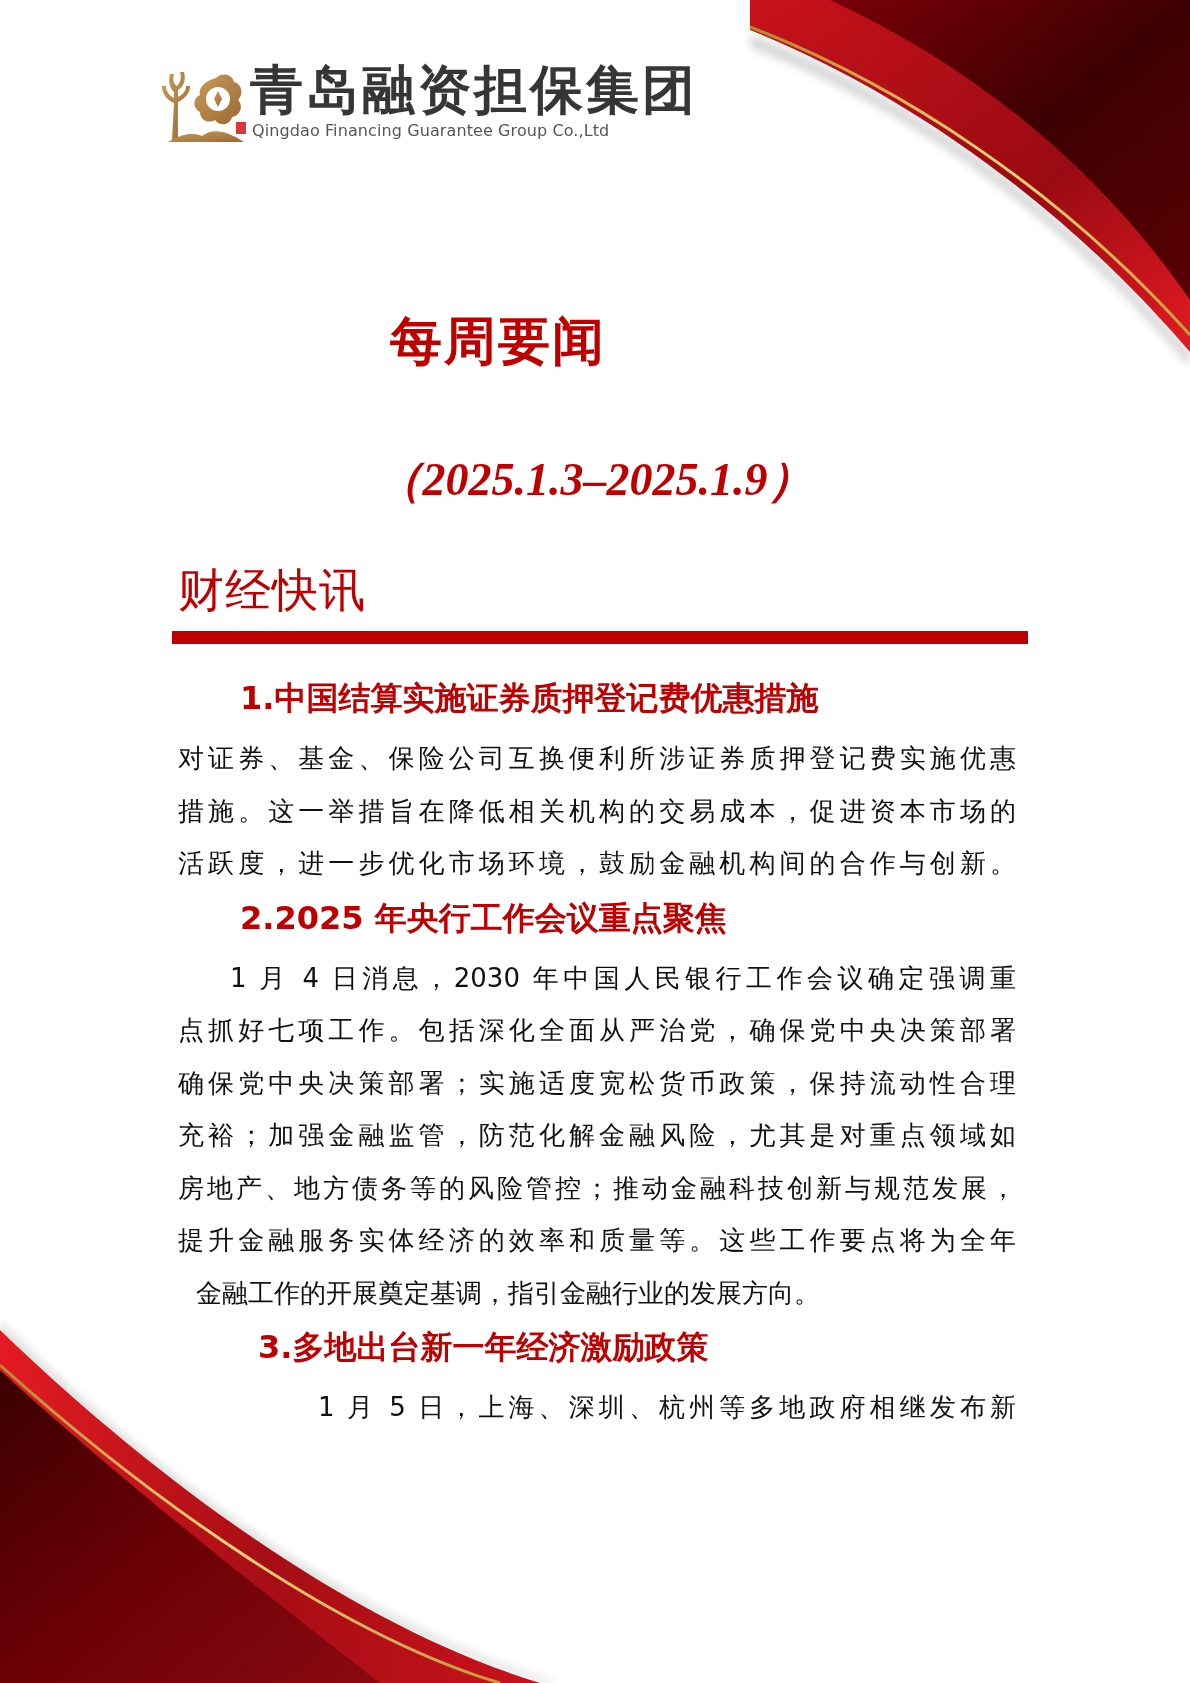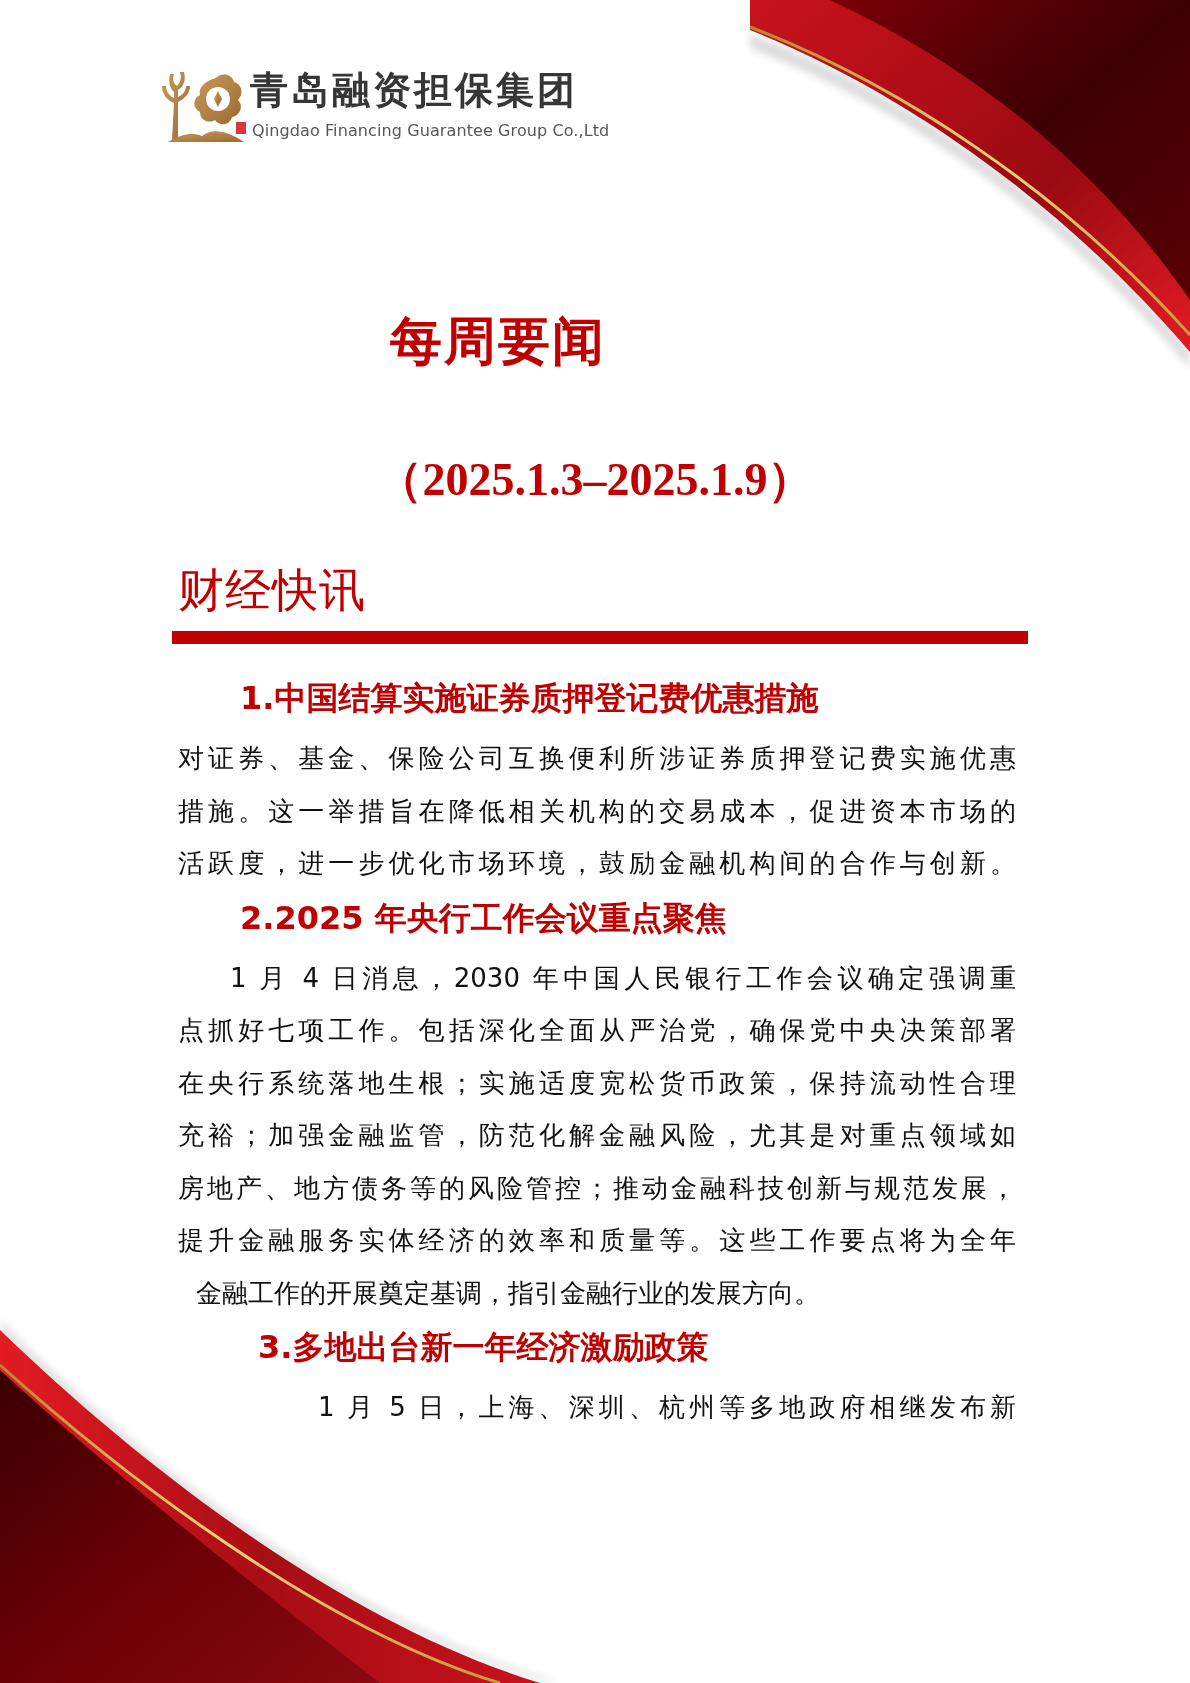--- a/index.html
+++ b/index.html
@@ -1,23 +1,23 @@
 <!DOCTYPE html>
 <html><head>
 <meta charset="utf-8">
 <style>
   html, body { margin:0; padding:0; }
   body { width:1190px; height:1683px; position:relative; overflow:hidden; background:#ffffff; font-family:"DejaVu Sans","Liberation Sans",sans-serif; }
   .deco { position:absolute; left:0; top:0; width:1190px; height:1683px; pointer-events:none; }
   .logo { position:absolute; left:160px; top:60px; width:520px; height:90px; }
   .logo-icon { position:absolute; left:0; top:2px; width:90px; height:84px; }
-  .logo-cn { position:absolute; left:90px; top:2px; font-size:38px; font-weight:bold; color:#363636; letter-spacing:3px; line-height:56px; white-space:nowrap; font-family:"DejaVu Sans",sans-serif; }
+  .logo-cn { position:absolute; left:90px; top:2px; font-size:53px; font-weight:bold; color:#363636; letter-spacing:3px; line-height:56px; white-space:nowrap; font-family:"DejaVu Sans",sans-serif; }
   .logo-en { position:absolute; left:92px; top:61px; font-size:16px; color:#565656; white-space:nowrap; font-family:"DejaVu Sans",sans-serif; letter-spacing:0.1px;text-align:center; }
   .title { position:absolute; left:0; width:996px; top:296px; text-align:center; font-family:"DejaVu Serif","Liberation Serif",serif; font-weight:bold; font-size:52px; color:#c00000; letter-spacing:2px; line-height:90px; }
-  .date { position:absolute; left:0; width:1190px; top:452px; text-align:center; font-family:"Liberation Serif","DejaVu Serif",serif; font-weight:bold; font-size:46px; color:#c00000; line-height:56px; }
+  .date { position:absolute; left:0; width:1190px; top:452px; text-align:center; font-family:"Liberation Serif","DejaVu Serif",serif; font-weight:bold; font-size:46px; color:#c00000; line-height:56px;font-style:italic; }
   .section-title { position:absolute; left:178px; top:560px; font-family:"DejaVu Serif","Liberation Serif",serif; font-size:46px; color:#c00000; line-height:60px; letter-spacing:1px; }
   .section-bar { position:absolute; left:172px; top:631px; width:856px; height:13px; background:#c00000; }
   .content { position:absolute; left:178px; top:670px; width:838px; }
   .h { font-weight:bold; color:#c00000; font-size:32px; line-height:36px; margin:10px 0 16px 0; white-space:nowrap; }
   .p { color:#111; font-size:26px; line-height:52.5px; margin:0; text-align:justify; text-justify:inter-character; }
   .line { display:block; white-space:nowrap; text-align-last:justify; }
   .line.last { text-align-last:left; }
 </style>
 </head>
 <body>
@@ -109,21 +109,21 @@
       <span class="line">措施。这一举措旨在降低相关机构的交易成本，促进资本市场的</span>
       <span class="line">活跃度，进一步优化市场环境，鼓励金融机构间的合作与创新。</span>
     </p>
   </div>
 
   <div>
     <div class="h" style="padding-left:62px;">2.2025 年央行工作会议重点聚焦</div>
     <p class="p">
       <span class="line" style="padding-left:52px;">1 月 4 日消息，2030 年中国人民银行工作会议确定强调重</span>
       <span class="line">点抓好七项工作。包括深化全面从严治党，确保党中央决策部署</span>
-      <span class="line">在央行系统落地生根；实施适度宽松货币政策，保持流动性合理</span>
+      <span class="line">确保党中央决策部署；实施适度宽松货币政策，保持流动性合理</span>
       <span class="line">充裕；加强金融监管，防范化解金融风险，尤其是对重点领域如</span>
       <span class="line">房地产、地方债务等的风险管控；推动金融科技创新与规范发展，</span>
       <span class="line">提升金融服务实体经济的效率和质量等。这些工作要点将为全年</span>
       <span class="line last" style="padding-left:18px;">金融工作的开展奠定基调，指引金融行业的发展方向。</span>
     </p>
   </div>
 
   <div>
     <div class="h" style="padding-left:80px;">3.多地出台新一年经济激励政策</div>
     <p class="p">

